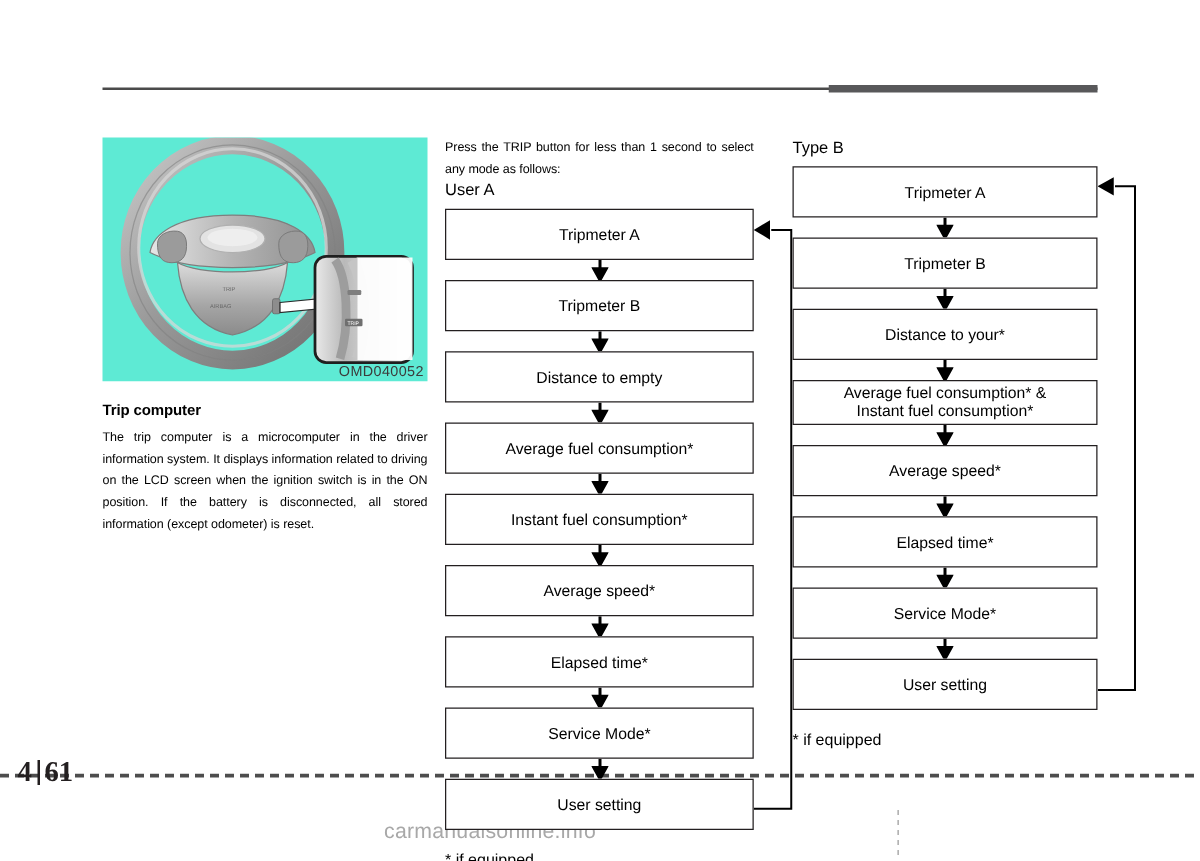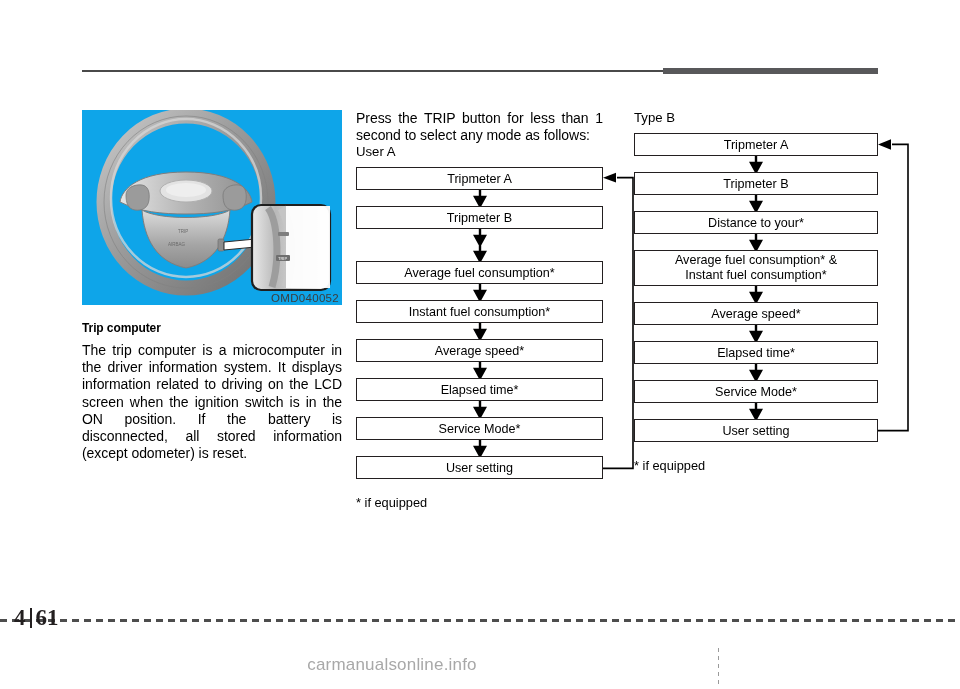--- a/index.html
+++ b/index.html
@@ -56,21 +56,21 @@
   }
   .col-left   { left: 82px;  width: 260px; }
   .col-mid    { left: 356px; width: 247px; }
   .col-right  { left: 634px; width: 244px; }
 
   
   .figure {
     position: relative;
     width: 260px;
     height: 195px;
-    background: #0ea5e9;
+    background: #5eead4;
     overflow: hidden;
   }
   .figure svg { display: block; }
   .figure-caption {
     position: absolute;
     right: 3px;
     bottom: 1px;
     font-size: 11.5px;
     color: #3c3c3c;
     font-family: "Liberation Sans", sans-serif;
@@ -80,21 +80,21 @@
   
   h2.section-title {
     margin: 16px 0 7px 0;
     font-size: 12px;
     font-weight: bold;
     color: #000;
     letter-spacing: -0.1px;
   }
   p.body-text {
     margin: 0;
-    font-size: 14px;
+    font-size: 10px;
     line-height: 17.2px;
     color: #000;
     text-align: justify;
     text-justify: inter-word;
     letter-spacing: -0.05px;
   }
 
   .type-label {
     font-size: 13.2px;
     color: #000;
@@ -108,21 +108,21 @@
   }
   .flow-box {
     box-sizing: border-box;
     border: 1.4px solid #231f20;
     background: #fff;
     text-align: center;
     font-size: 12.6px;
     color: #000;
     line-height: 14px;
     padding: 5px 4px 5px 4px;
-    height: 23px;
+    height: 41px;
     display: flex;
     align-items: center;
     justify-content: center;
     position: relative;
     z-index: 2;
   }
   .flow-box.two-line {
     height: 36px;
     line-height: 15px;
     padding: 3px 4px;
@@ -293,20 +293,21 @@
       <svg width="14" height="16" viewBox="0 0 14 16">
           <path d="M7 0 L7 9 M7 16 L2 7 L12 7 Z" stroke="#000" stroke-width="2.4" fill="#000"></path>
         </svg>
     </div>
     <div class="flow-box">Tripmeter B</div>
     <div class="arrow-down">
       <svg width="14" height="16" viewBox="0 0 14 16">
           <path d="M7 0 L7 9 M7 16 L2 7 L12 7 Z" stroke="#000" stroke-width="2.4" fill="#000"></path>
         </svg>
     </div>
+    <div class="flow-box">Distance to empty</div>
     <div class="arrow-down">
       <svg width="14" height="16" viewBox="0 0 14 16">
           <path d="M7 0 L7 9 M7 16 L2 7 L12 7 Z" stroke="#000" stroke-width="2.4" fill="#000"></path>
         </svg>
     </div>
     <div class="flow-box">Average fuel consumption*</div>
     <div class="arrow-down">
       <svg width="14" height="16" viewBox="0 0 14 16">
           <path d="M7 0 L7 9 M7 16 L2 7 L12 7 Z" stroke="#000" stroke-width="2.4" fill="#000"></path>
         </svg>

